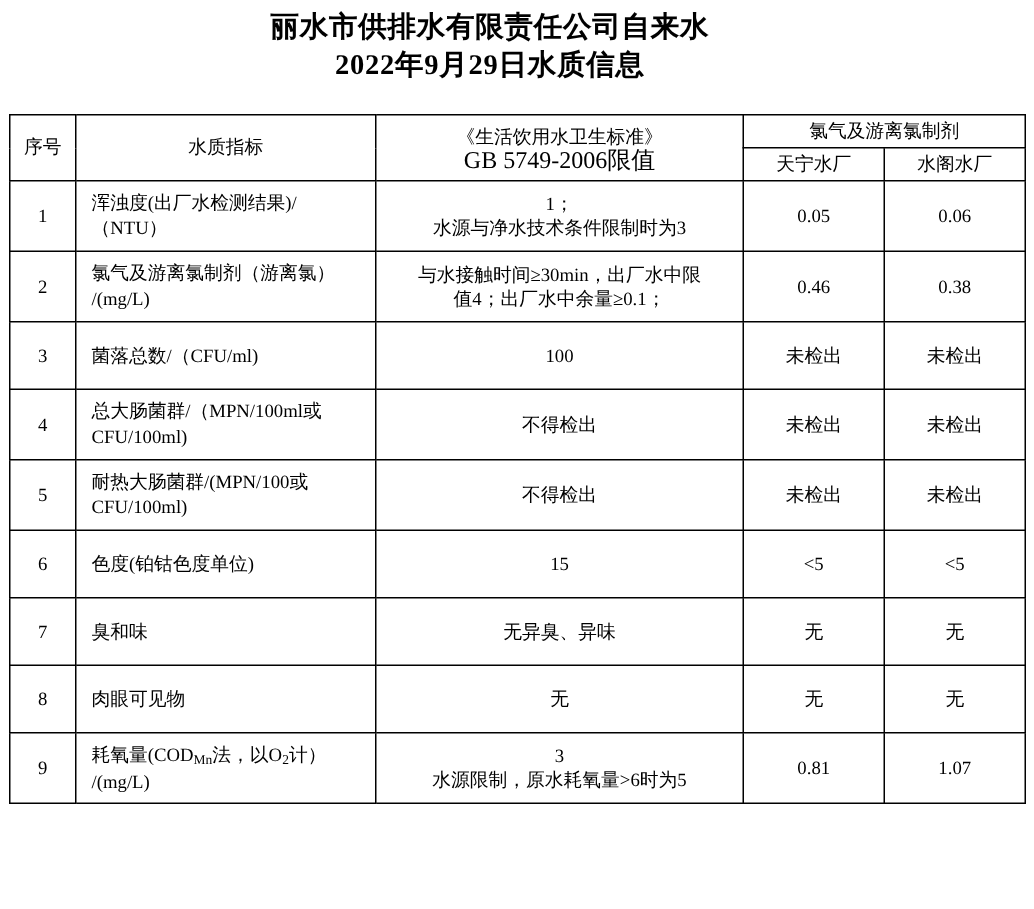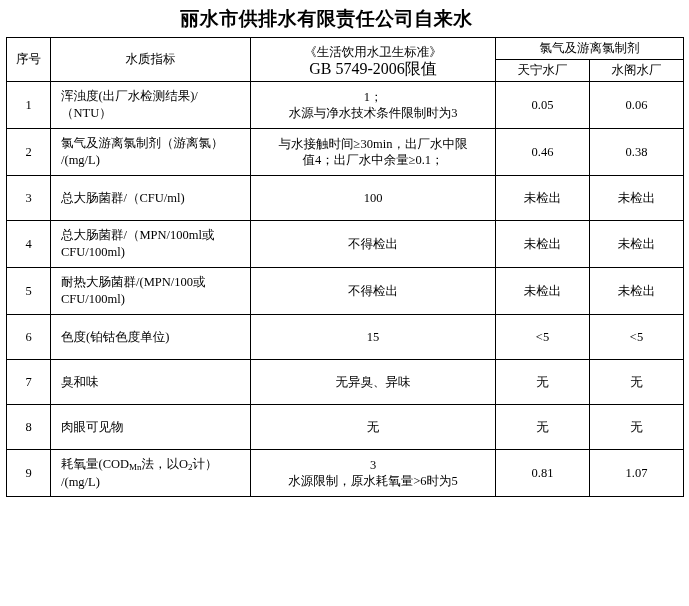--- a/index.html
+++ b/index.html
@@ -28,21 +28,21 @@
     font-family: "Liberation Serif", serif;
     font-weight: bold;
     font-size: 19px;
     line-height: 25px;
     letter-spacing: 0.5px;
     color: #000;
   }
   table.wq {
     border-collapse: collapse;
     width: 677px;
-    margin: 6px 6px 0 6px;
+    margin: 20px 6px 0 6px;
     table-layout: fixed;
   }
   table.wq th, table.wq td {
     border: 1px solid #000;
     font-size: 12.5px;
     font-family: "Liberation Serif", serif;
     padding: 2px 4px;
     vertical-align: middle;
   }
   .col-no { width: 44px; }
@@ -67,20 +67,21 @@
   .row-h1 td { height: 40px; }
   .row-h2 td { height: 42px; }
 </style>
 </head>
 <body>
 
 <div class="page">
 
   <div class="title-block">
     <div class="title-line">丽水市供排水有限责任公司自来水</div>
+    <div class="title-line">2022年9月29日水质信息</div>
   </div>
 
   <table class="wq">
     <colgroup>
       <col class="col-no">
       <col class="col-ind">
       <col class="col-std">
       <col class="col-plant">
       <col class="col-plant">
     </colgroup>
@@ -131,21 +132,21 @@
               <div>值4；出厂水中余量≥0.1；</div>
             </div>
           </td>
           <td class="c">0.46</td>
           <td class="c">0.38</td>
         </tr>
         <tr class="row-h1">
           <td class="c">3</td>
           <td class="l">
             <div class="ind-cell">
-              <div>总大肠菌群/（CFU/ml)</div>
+              <div>菌落总数/（CFU/ml)</div>
             </div>
           </td>
           <td class="c">
             <div class="cellwrap">
               <div>100</div>
             </div>
           </td>
           <td class="c">未检出</td>
           <td class="c">未检出</td>
         </tr>

